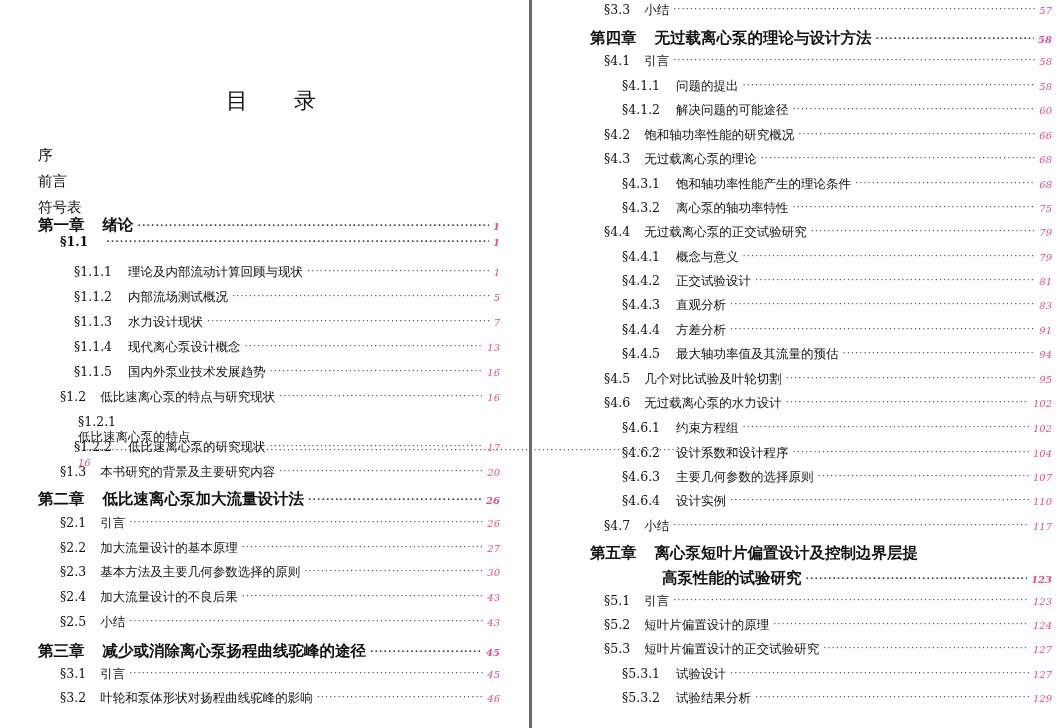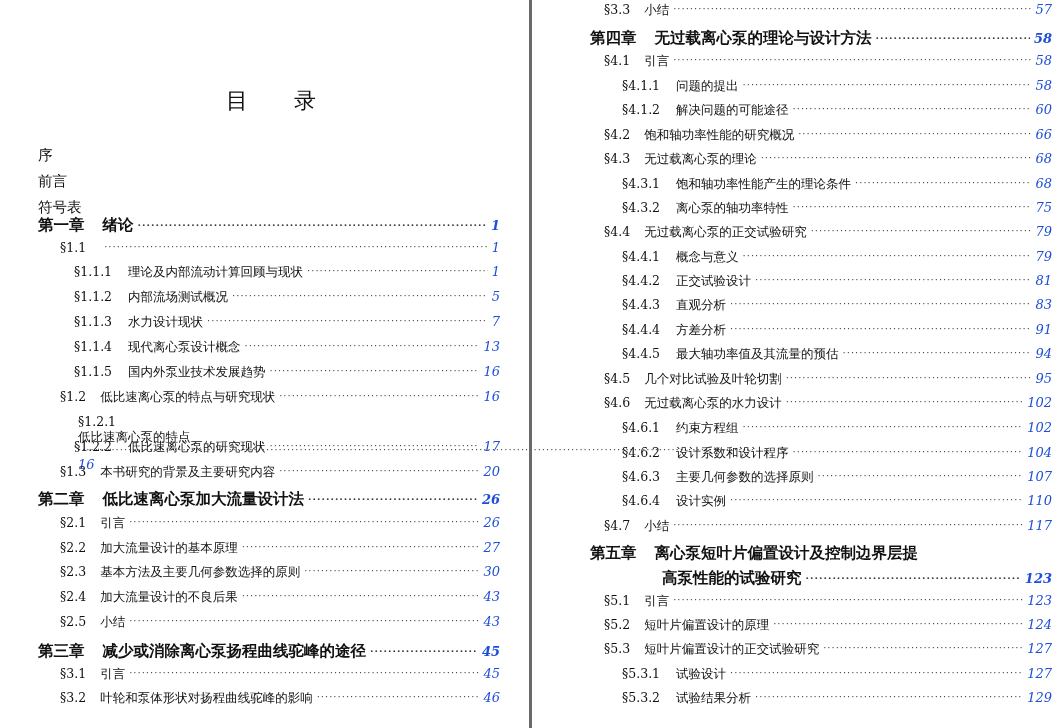--- a/index.html
+++ b/index.html
@@ -10,21 +10,21 @@
   .right { left:552px; width:595px; }
   .divider { position:absolute; left:529px; top:0; width:3px; height:728px; background:#6a6a6a; }
   .title { position:absolute; left:226px; top:86px; font-size:22px; letter-spacing:46px; font-weight:normal; }
   .row { position:absolute; display:flex; align-items:baseline; white-space:nowrap; }
   .row .label { flex:0 0 auto; }
   .row .num { flex:0 0 auto; }
   .row .txt { flex:0 0 auto; }
   .row .dots { flex:1 1 auto; overflow:hidden; margin:0 4px 0 4px; color:#333;
                letter-spacing:1px; font-size:10px; position:relative; top:-2px; }
   .row .dots::before { content:"··································································································································································"; }
-  .row .page-no { flex:0 0 auto; font-style:italic; font-size:13px; color:#1d4ed8; }
+  .row .page-no { flex:0 0 auto; font-style:italic; font-size:10px; color:#ec4899; }
   .plain { font-size:14.5px; }
   .chap { font-size:15.5px; font-weight:bold; }
   .chap .num { margin-right:18px; }
   .sec { font-size:12.5px; }
   .sec .num { margin-right:14px; }
   .sub { font-size:12.5px; }
   .sub .num { margin-right:16px; }
   .cont { font-size:15.5px; font-weight:bold; }
 </style>
 </head>
@@ -43,21 +43,21 @@
         <span class="label">符号表</span>
       </div>
     </div>
   <div id="left-entries">
       <div class="row chap" style="left: 38px; width: 462px; top: 215px;">
         <span class="num">第一章</span>
         <span class="txt">绪论</span>
         <span class="dots"></span>
         <span class="page-no">1</span>
       </div>
-      <div class="row sec" style="left: 60px; width: 440px; top: 240px;">
+      <div class="row sec" style="left: 60px; width: 440px; top: 234px; font-weight: bold;">
         <span class="num">§1.1</span>
         <span class="dots"></span>
         <span class="page-no">1</span>
       </div>
       <div class="row sub" style="left: 74px; width: 426px; top: 264px;">
         <span class="num">§1.1.1</span>
         <span class="txt">理论及内部流动计算回顾与现状</span>
         <span class="dots"></span>
         <span class="page-no">1</span>
       </div>

